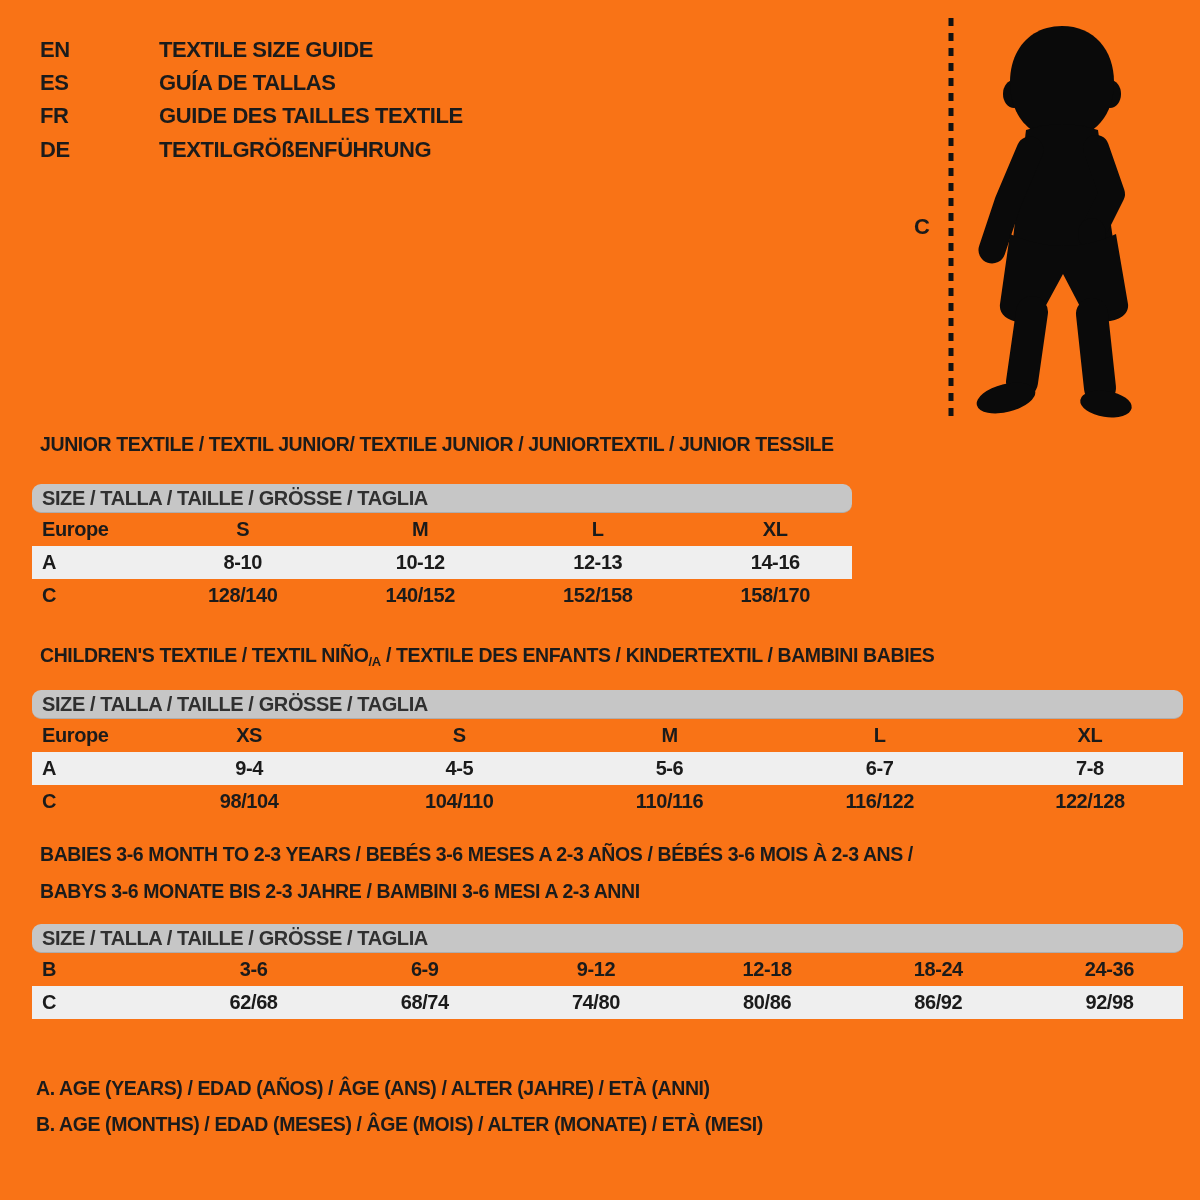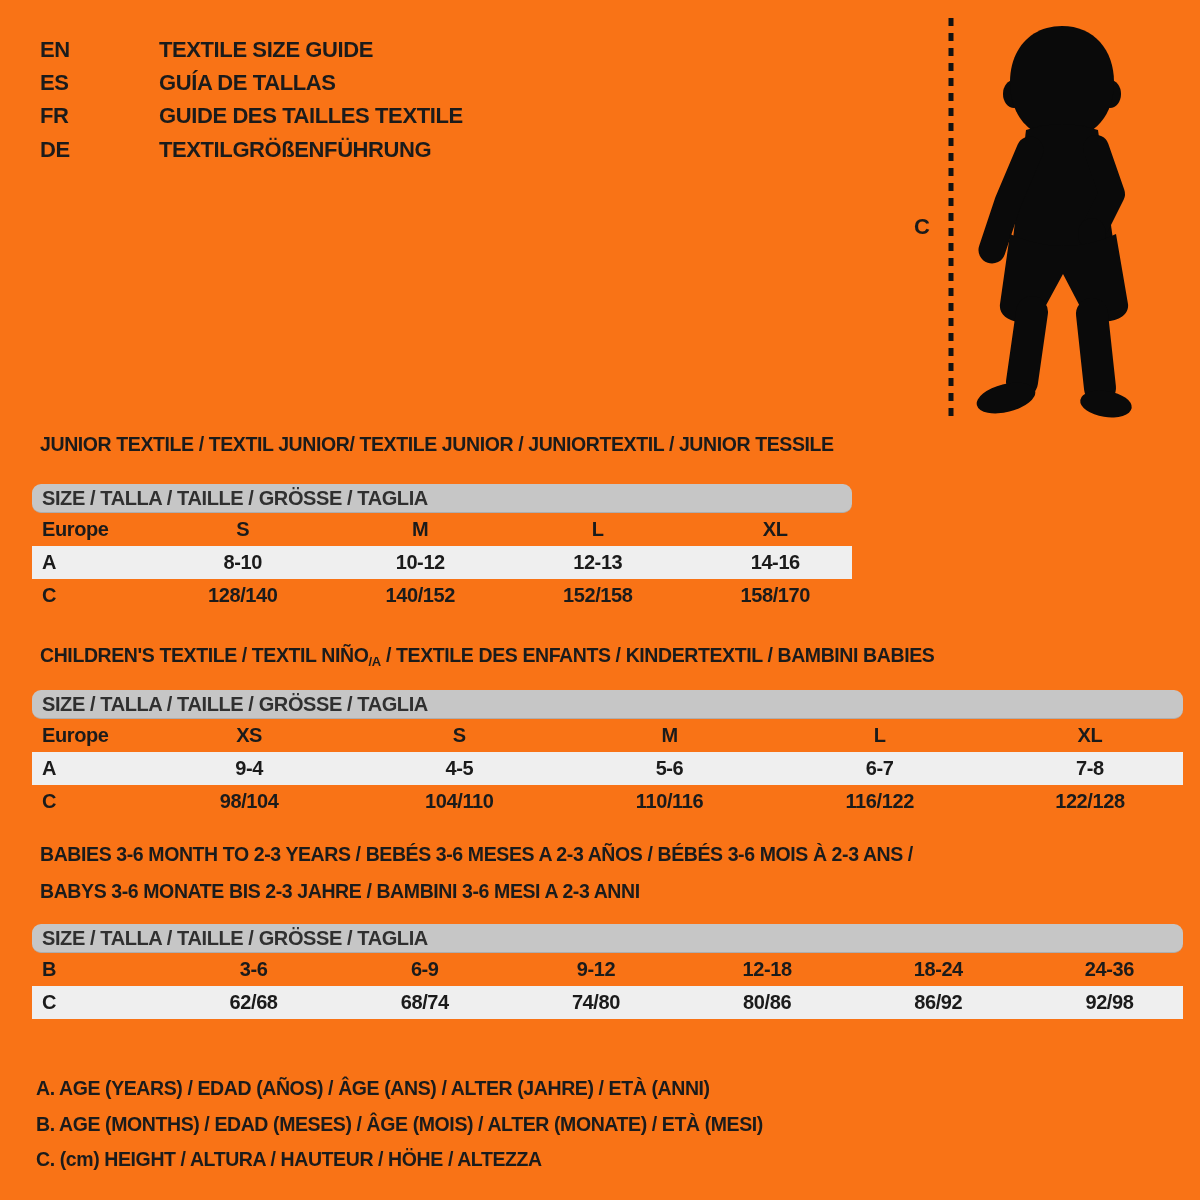--- a/index.html
+++ b/index.html
@@ -187,16 +187,15 @@
       <div class="cell">74/80</div>
       <div class="cell">80/86</div>
       <div class="cell">86/92</div>
       <div class="cell">92/98</div>
     </div>
   </div>
 
   <div class="abs notes">
     <div class="note-line">A. AGE (YEARS) / EDAD (AÑOS) / ÂGE (ANS) / ALTER (JAHRE) / ETÀ (ANNI)</div>
     <div class="note-line">B. AGE (MONTHS) / EDAD (MESES) / ÂGE (MOIS) / ALTER (MONATE) / ETÀ (MESI)</div>
-    <div class="note-line">C. (cm) HEIGHT / ALTURA / HAUTEUR / HÖHE / ALTEZZA</div>
   </div>
 
 </div>
 
 </body></html>

